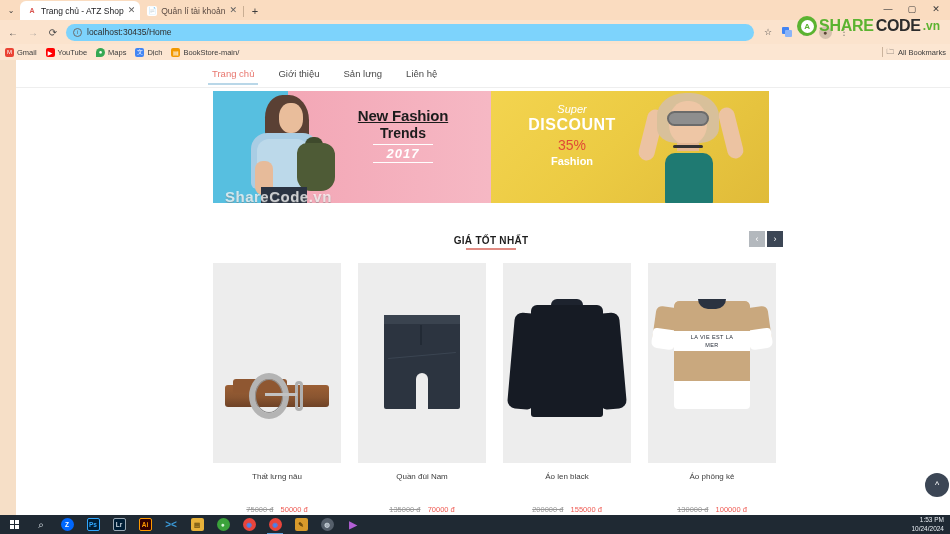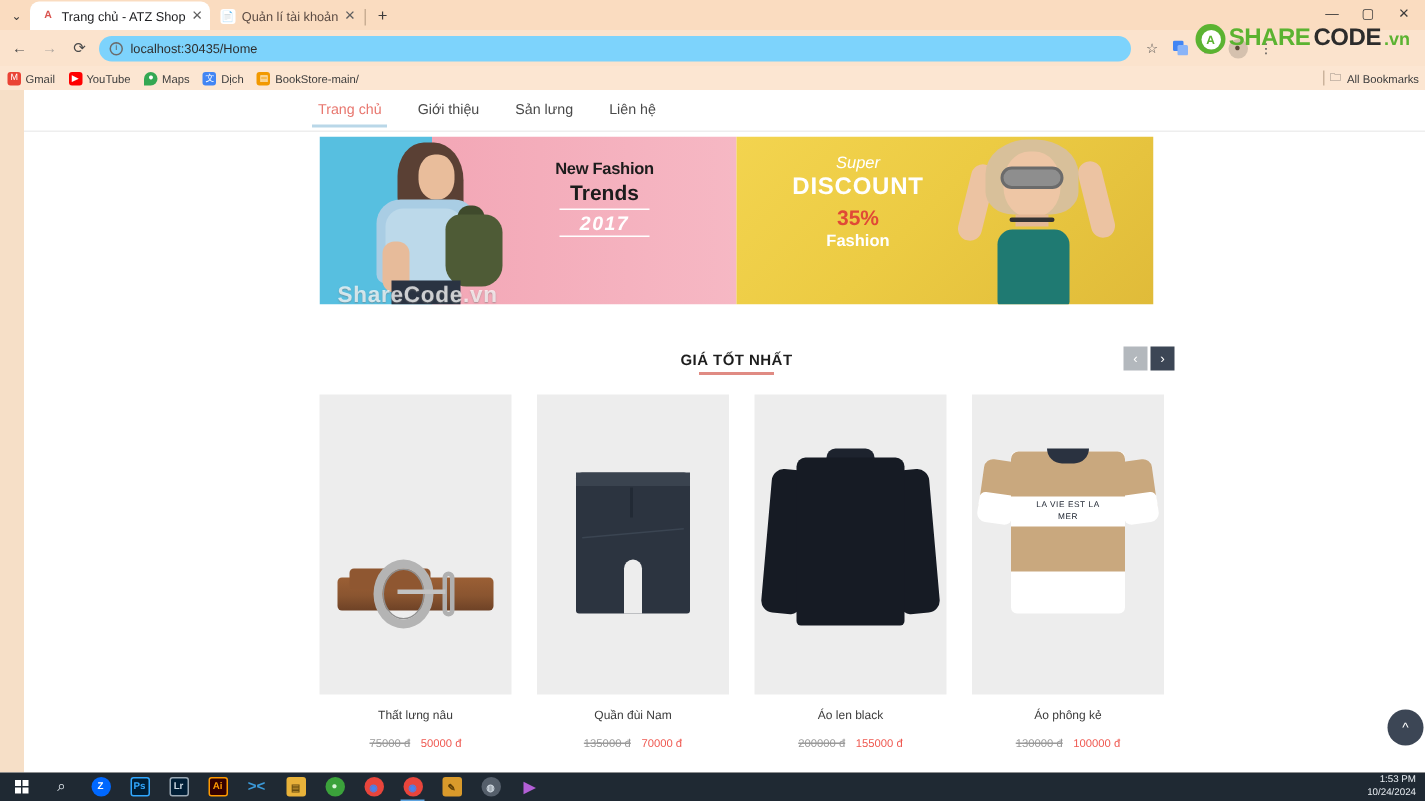--- a/index.html
+++ b/index.html
@@ -153,34 +153,34 @@
   .ban-left .m-arm {
     position:absolute; left:20px; top:70px; width:18px; height:34px;
     background:#e7bb9a; border-radius:8px;
   }
   .ban-left .m-leg {
     position:absolute; left:26px; top:96px; width:46px; height:18px; background:#2a3342;
   }
   .ban-txt {
     position:absolute; right:8px; top:16px; width:160px; text-align:center; color:#1c1c1c;
   }
-  .ban-txt .l1 { font-size:11px; font-weight:bold; letter-spacing:-0.2px; }
+  .ban-txt .l1 { font-size:15px; font-weight:bold; letter-spacing:-0.2px;text-decoration:underline; }
   .ban-txt .l2 { font-size:14px; font-weight:bold; margin-top:1px; }
   .ban-txt .l3 {
     font-size:13px; color:#ffffff; font-style:italic; margin-top:3px;
     border-top:1px solid #fff; border-bottom:1px solid #fff; display:inline-block;
     padding: 1px 14px; letter-spacing:1px;font-weight:bold;
   }
 
   .ban-right { width:278px; height:112px; position:relative; overflow:hidden;
                background: linear-gradient(135deg,#f3d44f 0%, #eccb43 45%, #e0bb39 100%); }
   .ban-right .r-txt { position:absolute; left:16px; top:12px; width:130px; text-align:center; }
   .ban-right .r1 { font-size:11px; color:#ffffff; font-style:italic; }
   .ban-right .r2 { font-size:16px; color:#ffffff; font-weight:bold; letter-spacing:0.5px; margin-top:1px;}
-  .ban-right .r3 { font-size:14px; color:#e04a36; font-weight:bold; margin-top:3px; }
+  .ban-right .r3 { font-size:14px; color:#e04a36; font-weight:normal; margin-top:3px; }
   .ban-right .r4 { font-size:11px; color:#ffffff; font-weight:bold; margin-top:2px; }
   .ban-right .g-model { position:absolute; right:26px; top:2px; width:108px; height:110px; }
   .ban-right .g-hair {
     position:absolute; left:22px; top:0; width:62px; height:50px;
     background:#d8c09a; border-radius:46% 46% 30% 30%;
   }
   .ban-right .g-face {
     position:absolute; left:34px; top:8px; width:38px; height:44px;
     background:#eec6a5; border-radius:46%;
   }
@@ -236,21 +236,21 @@
   .products {
     margin: 10px auto 0; width: 556px; display:flex; gap:17px;
   }
   .pcard { width: 144px; }
   .pimg {
     width:128px; height:200px; background:#ededed; position:relative; overflow:hidden;
   }
   .pname {
     margin-top:9px; text-align:center; font-size:8px; color:#3c3c3c;
   }
-  .pprice { margin-top:10px; text-align:center; font-size:7.5px; }
+  .pprice { margin-top:24px; text-align:center; font-size:7.5px; }
   .pprice .old { color:#9a9a9a; text-decoration: line-through; }
   .pprice .new { color:#ef5a52; margin-left:5px; }
 
   
   .belt-strap {
     position:absolute; left:12px; top:122px; width:104px; height:22px;
     background: linear-gradient(180deg,#9b5f35 0%, #8a5530 55%, #6e4226 100%);
     border-radius:3px;
   }
   .belt-strap2 {

